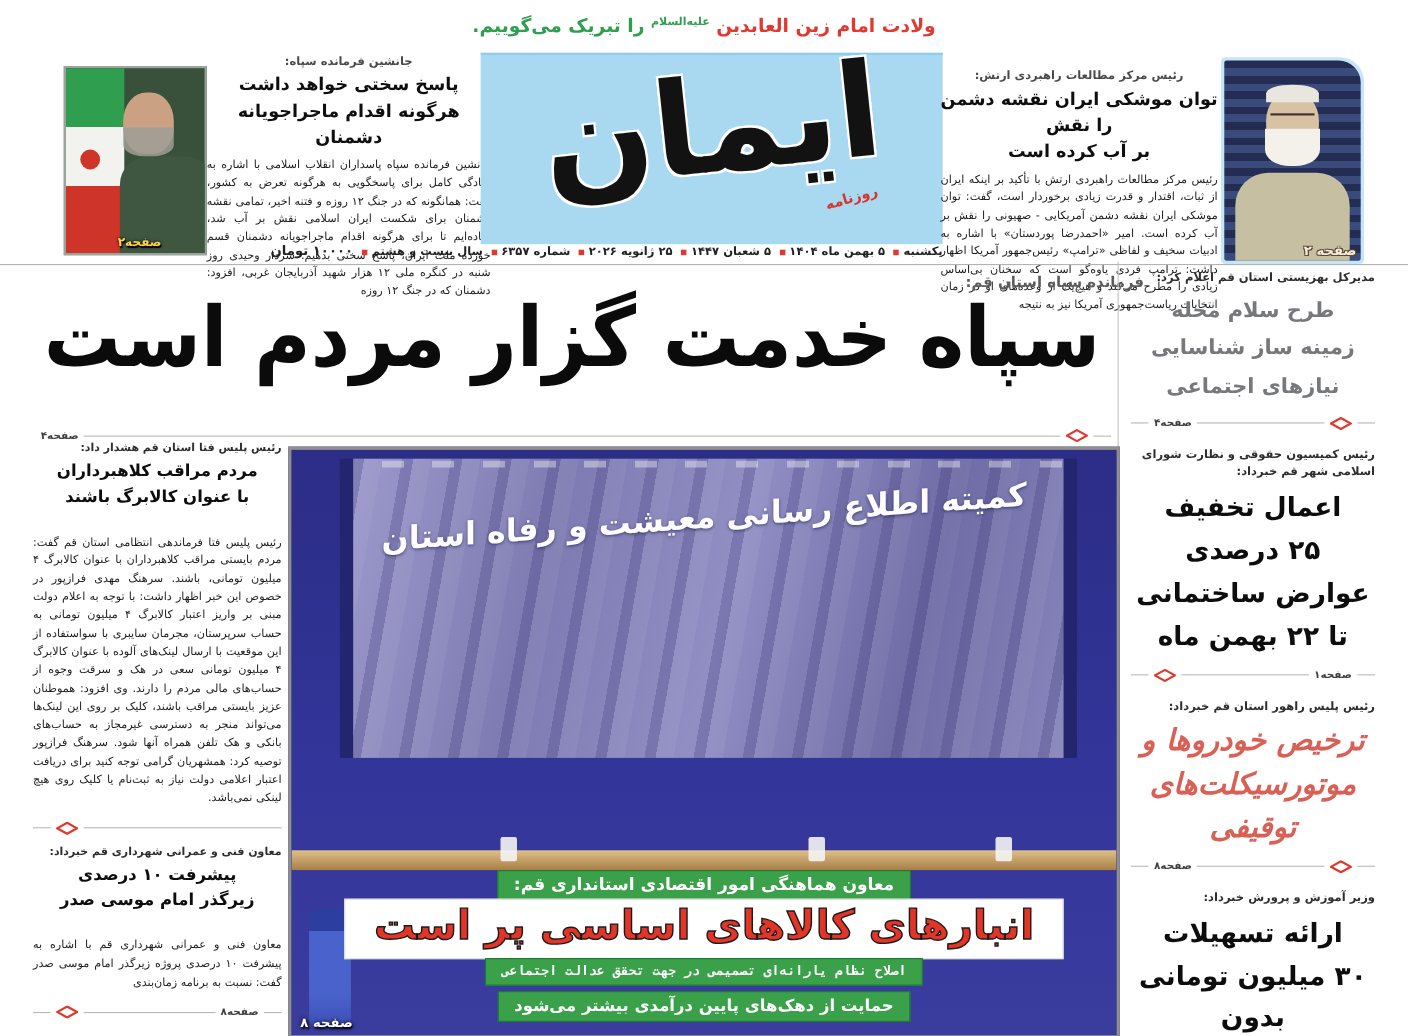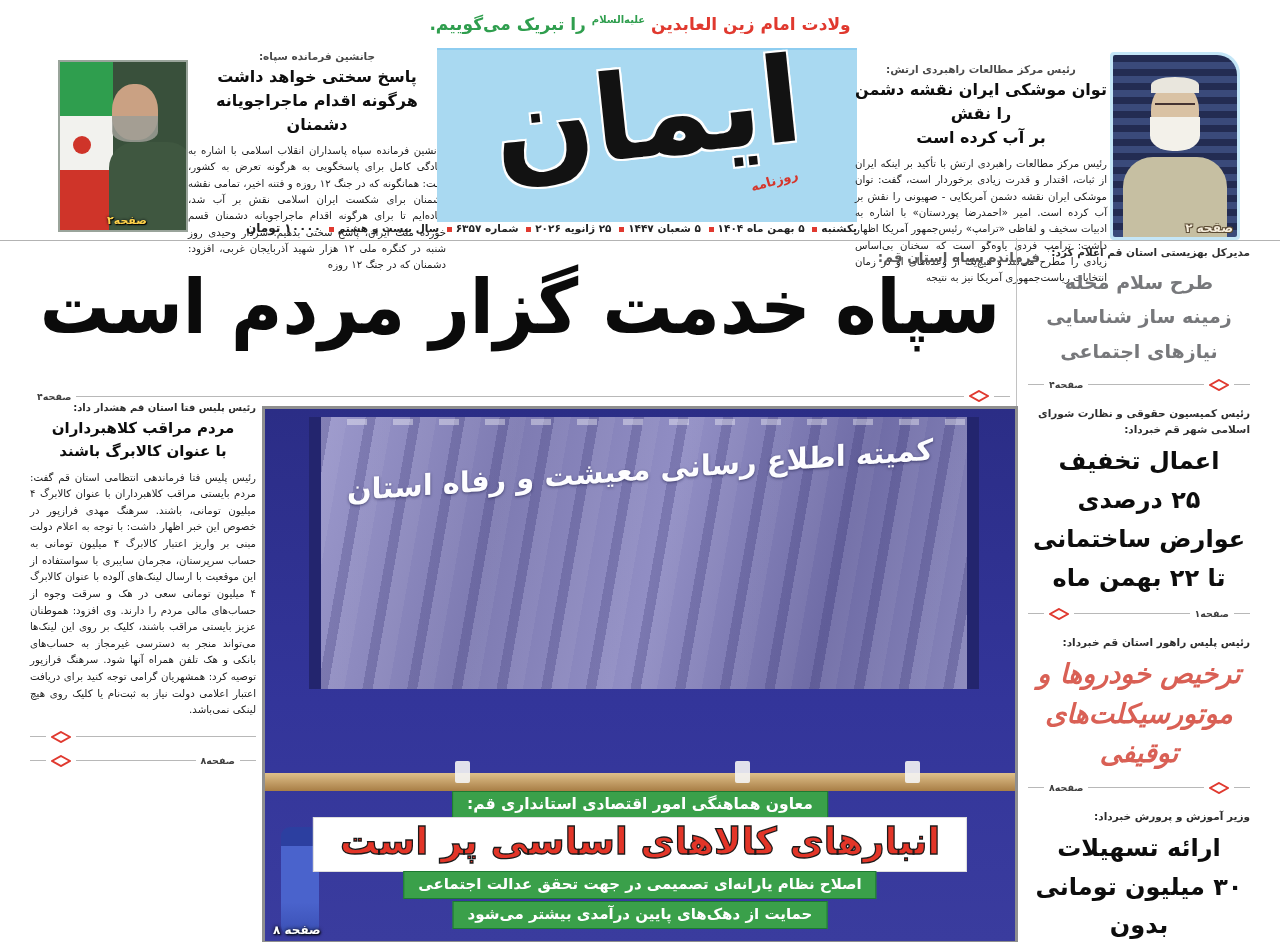--- a/index.html
+++ b/index.html
@@ -67,21 +67,21 @@
   .rule{display:flex;align-items:center;gap:5px;direction:ltr;}
   .rule .ln{height:1px;background:#b8b8b8;flex:1;}
   .rule .lnS{height:1px;background:#b8b8b8;flex:0 0 16px;}
   .rule .pg{font-size:9.5px;color:#3f3f3f;font-weight:bold;white-space:nowrap;}
   .lead-rule{left:37px;top:390px;width:973px;}
 
   
   .left-col{left:30px;top:402px;width:226px;}
   .col-kicker{font-size:10px;font-weight:bold;color:#2e2e2e;text-align:right;margin-bottom:4px;}
   .col-headline{font-size:15px;font-weight:bold;text-align:center;line-height:1.55;color:#0d0d0d;}
-  .col-body{font-size:10.2px;line-height:1.63;text-align:justify;color:#1c1c1c;margin-top:6px;}
+  .col-body{font-size:10.2px;line-height:1.63;text-align:justify;color:#1c1c1c;margin-top:22px;}
   .col-rule{margin:12px 0 10px 0;}
 
   
   .v-divider{left:1016px;top:238px;width:1px;height:700px;background:#c2c2c2;}
   .right-col{left:1028px;top:244px;width:222px;}
   .rc-kicker{font-size:10.5px;font-weight:bold;color:#2e2e2e;text-align:right;line-height:1.6;margin-bottom:4px;}
   .rc-h-gray{font-size:19px;font-weight:bold;color:#77787b;text-align:center;line-height:1.82;}
   .rc-h-black{font-size:24px;font-weight:bold;color:#0d0d0d;text-align:center;line-height:1.62;}
   .rc-h-coral{font-size:27px;font-weight:bold;color:#d96055;text-align:center;line-height:1.45;font-style:italic;}
   .rc-rule{margin:10px 0 14px 0;}
@@ -105,21 +105,21 @@
   .mp-table-edge{position:absolute;left:0;bottom:150px;width:100%;height:18px;background:linear-gradient(180deg,#dfc08a,#a87e46);}
   .cup{position:absolute;width:15px;height:22px;background:#f4f4f4;border-radius:2px;opacity:.9;}
   .bottle{position:absolute;left:16px;bottom:6px;width:38px;height:108px;border-radius:9px;
           background:linear-gradient(180deg,#2c3fa0 0 18%,#4a63cc 18% 70%,#3a4fb4 100%);}
 
   .ov{position:absolute;left:50%;transform:translateX(-50%);white-space:nowrap;}
   .ov-green{background:#3aa04a;color:#fff;font-weight:bold;padding:3px 14px 5px 14px;border:1px solid #1c7a30;}
   .ov-kicker{top:382px;font-size:15.5px;}
   .ov-headline{top:408px;background:#fff;color:#e23528;font-size:37px;font-weight:bold;padding:2px 26px 8px 26px;
                -webkit-text-stroke:1.3px #1a1a1a;letter-spacing:0px;border:1px solid #ddd;}
-  .ov-sub1{top:462px;font-size:15px;}
+  .ov-sub1{top:462px;font-size:12px;font-family:Liberation Mono, monospace;}
   .ov-sub2{top:492px;font-size:15px;}
   .mp-badge{position:absolute;left:8px;bottom:4px;color:#fff;font-size:12px;font-weight:bold;
             text-shadow:1px 1px 2px #000,0 0 4px #000;}
   .diamond-svg{flex:0 0 auto;display:block;}
 </style>
 </head>
 <body>
 
 <div class="abs top-banner">
   <span class="red-txt">ولادت امام زین العابدین</span>
@@ -199,20 +199,28 @@
     </div>
     <div class="col-body">رئیس پلیس فتا فرماندهی انتظامی استان قم گفت: مردم بایستی مراقب کلاهبرداران با عنوان کالابرگ ۴ میلیون تومانی، باشند. سرهنگ مهدی فرازپور در خصوص این خبر اظهار داشت: با توجه به اعلام دولت مبنی بر واریز اعتبار کالابرگ ۴ میلیون تومانی به حساب سرپرستان، مجرمان سایبری با سواستفاده از این موقعیت با ارسال لینک‌های آلوده با عنوان کالابرگ ۴ میلیون تومانی سعی در هک و سرقت وجوه از حساب‌های مالی مردم را دارند. وی افزود: هموطنان عزیز بایستی مراقب باشند، کلیک بر روی این لینک‌ها می‌تواند منجر به دسترسی غیرمجاز به حساب‌های بانکی و هک تلفن همراه آنها شود. سرهنگ فرازپور توصیه کرد: همشهریان گرامی توجه کنید برای دریافت اعتبار اعلامی دولت نیاز به ثبت‌نام یا کلیک روی هیچ لینکی نمی‌باشد.</div>
   </div>
   <div class="rule col-rule">
     <span class="lnS"></span>
     <svg class="diamond-svg" width="20" height="12" viewBox="0 0 20 12">
         <polygon points="10,1 19,6 10,11 1,6" fill="#fff" stroke="#e0392f" stroke-width="2"></polygon>
       </svg>
     <span class="ln"></span>
   </div>
+  <div>
+    <div class="col-kicker">معاون فنی و عمرانی شهرداری قم خبرداد:</div>
+    <div class="col-headline">
+      <div>پیشرفت ۱۰ درصدی</div>
+      <div>زیرگذر امام موسی صدر</div>
+    </div>
+    <div class="col-body">معاون فنی و عمرانی شهرداری قم با اشاره به پیشرفت ۱۰ درصدی پروژه زیرگذر امام موسی صدر گفت: نسبت به برنامه زمان‌بندی</div>
+  </div>
   <div class="rule col-rule">
     <span class="lnS"></span>
     <svg class="diamond-svg" width="20" height="12" viewBox="0 0 20 12">
         <polygon points="10,1 19,6 10,11 1,6" fill="#fff" stroke="#e0392f" stroke-width="2"></polygon>
       </svg>
     <span class="ln"></span>
     <span class="pg">صفحه۸</span>
     <span class="lnS"></span>
   </div>
 </div>

